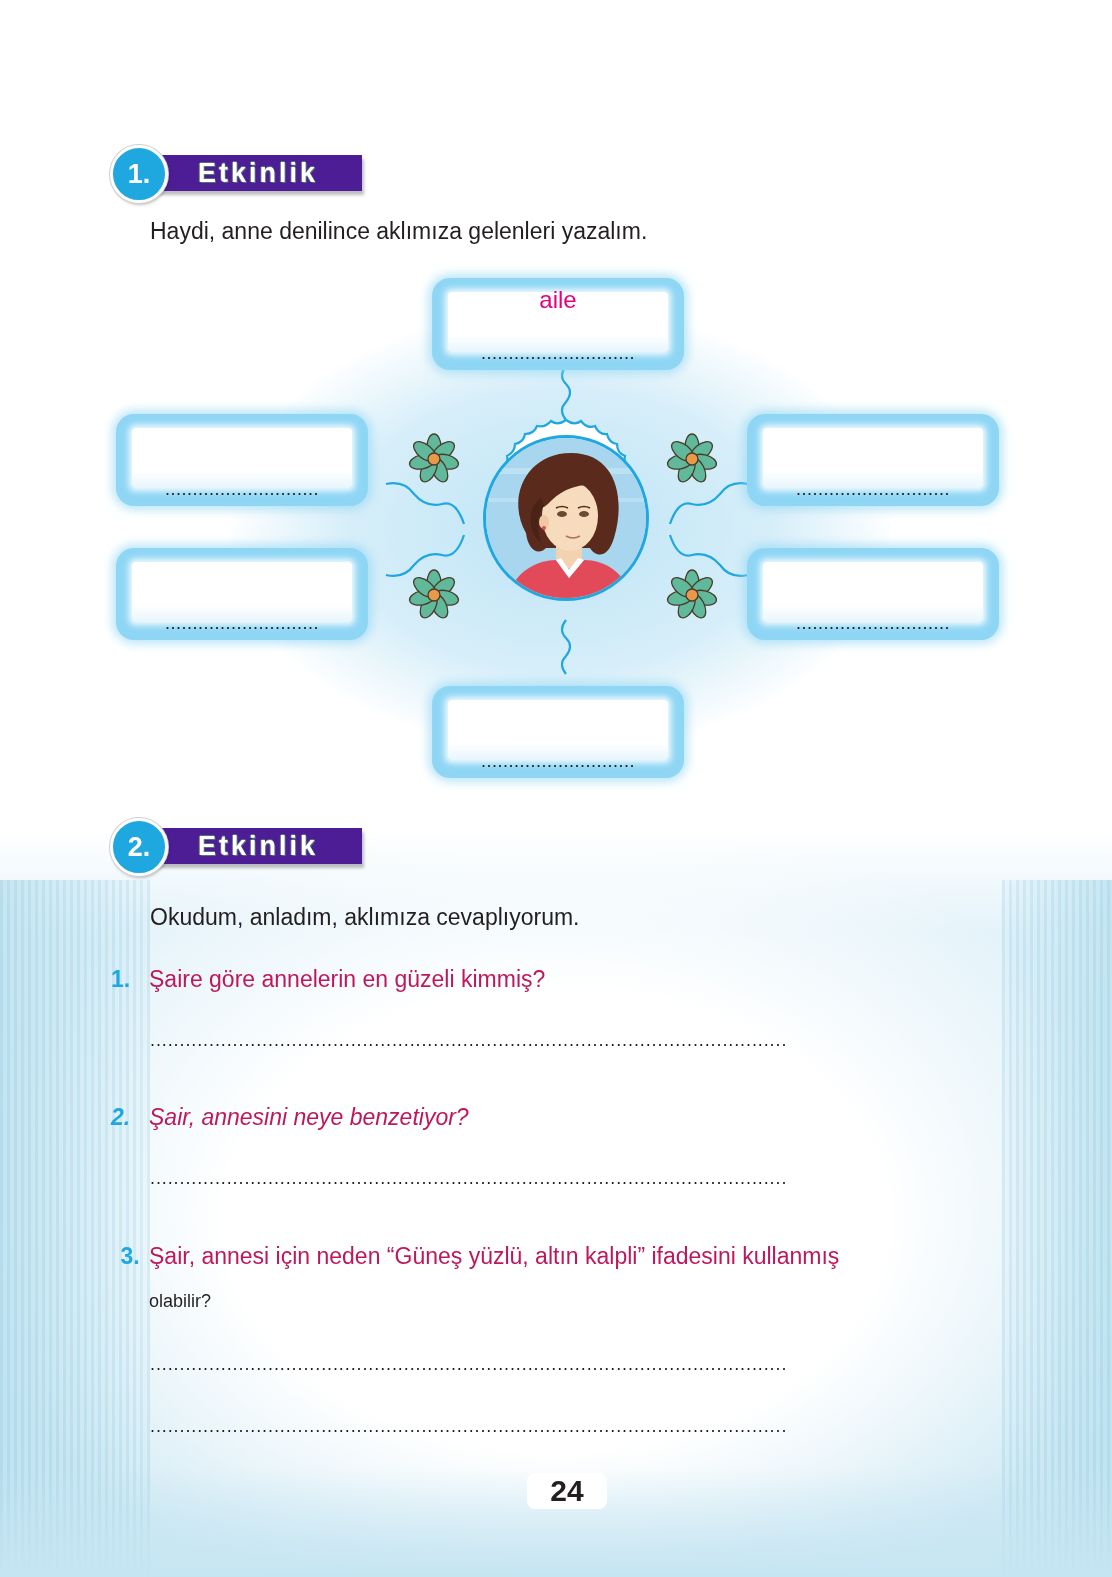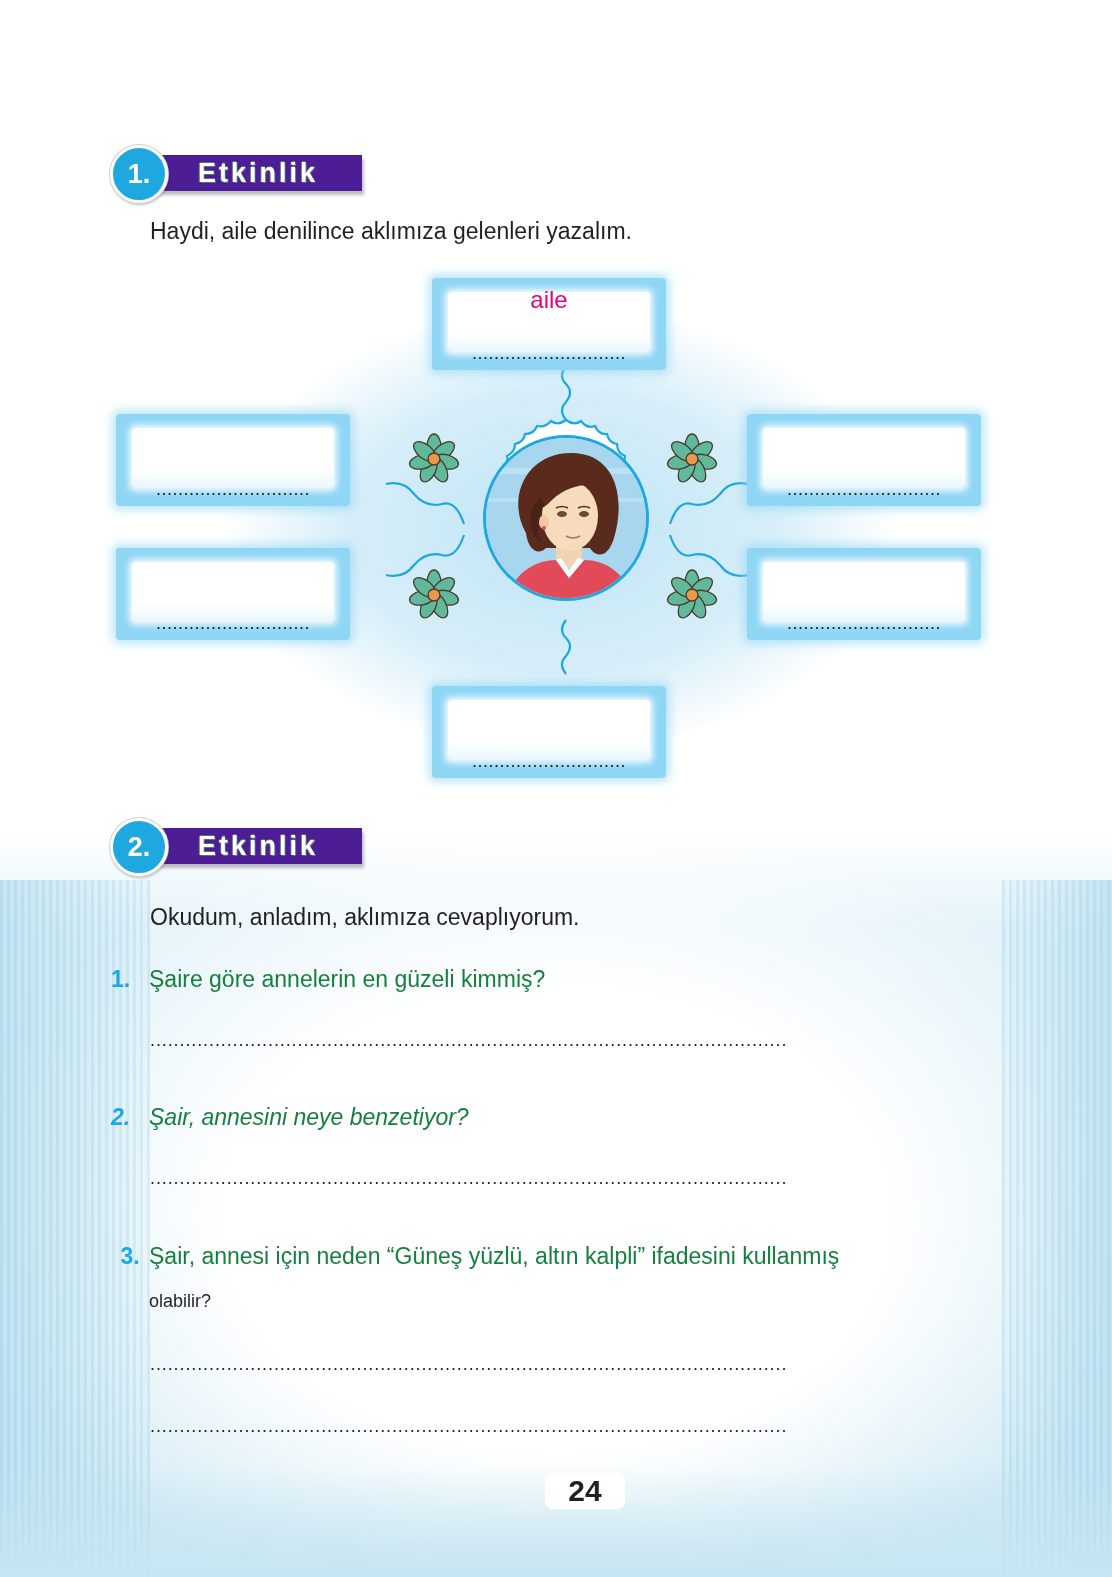--- a/index.html
+++ b/index.html
@@ -57,21 +57,21 @@
 
   .instruction { font-size: 23px; color: #231f20; }
 
   
   .glow {
     position: absolute; left: 230px; top: 310px; width: 660px; height: 440px; border-radius: 50%;
     background: radial-gradient(ellipse at center, #bfe4f6 0%, #d6eef9 45%, rgba(255,255,255,0) 72%);
     z-index: 1;
   }
   .box {
-    position: absolute; width: 234px; height: 92px; border-radius: 4px;
+    position: absolute; width: 252px; height: 92px; border-radius: 18px;
     background: #8fd6f5;
     box-shadow: 0 0 10px 4px rgba(143,214,245,.6);
     z-index: 3;
   }
   .box .inner {
     position: absolute; left: 16px; top: 14px; right: 16px; bottom: 18px;
     background: linear-gradient(180deg, #ffffff 0%, #ffffff 70%, #e8f6fd 100%);
     border-radius: 3px;
     box-shadow: 0 0 6px 3px rgba(255,255,255,.9);
   }
@@ -92,46 +92,46 @@
     position: absolute; left: 17px; top: 17px; width: 166px; height: 166px; border-radius: 50%;
     border: 3px solid #1fa8e0; overflow: hidden;
     background: linear-gradient(180deg, #bfe2f5 0%, #9fd0ec 100%);
   }
 
   .flower { position: absolute; width: 54px; height: 54px; z-index: 3; }
 
   
   .q-row { position: absolute; left: 111px; font-size: 23px; }
   .q-num { color: #1fa8e0; font-weight: bold; display: inline-block; width: 38px; }
-  .q-text { color: #15803d; }
+  .q-text { color: #be185d; }
   .answer-line {
     position: absolute; left: 150px; width: 870px; font-size: 18px; color: #231f20;
     white-space: nowrap; overflow: hidden; letter-spacing: 0.9px;
   }
 
   .page-num {
-    position: absolute; left: 545px; top: 1473px; width: 80px; height: 36px;
+    position: absolute; left: 527px; top: 1473px; width: 80px; height: 36px;
     background: #ffffff; border-radius: 8px; text-align: center;
     font-weight: bold; font-size: 30px; line-height: 36px; color: #231f20; z-index: 3;
   }
 </style>
 </head>
 <body>
 
 <div class="bg-texture"></div>
 <div class="bg-edge-left"></div>
 <div class="bg-edge-right"></div>
 <div class="bg-edge-bottom"></div>
 
 <div class="badge layer" style="left:110px; top:145px;">
   <div class="num-circle">1.</div>
   <div class="stripe">Etkinlik</div>
 </div>
 
-<div class="layer instruction" style="left:150px; top:218px;">Haydi, aile denilince aklımıza gelenleri yazalım.</div>
+<div class="layer instruction" style="left:150px; top:218px;">Haydi, anne denilince aklımıza gelenleri yazalım.</div>
 
 <div class="glow"></div>
 
 <svg class="layer" style="left:0; top:0; z-index:2;" width="1112" height="800">
   <g fill="none" stroke="#1fa8e0" stroke-width="2.2">
 
     <path d="M566 366 q-8 10 0 18 q8 8 0 18 q-8 8 0 18"></path>
 
     <path d="M566 620 q-8 10 0 18 q8 8 0 18 q-8 8 0 18"></path>
 

